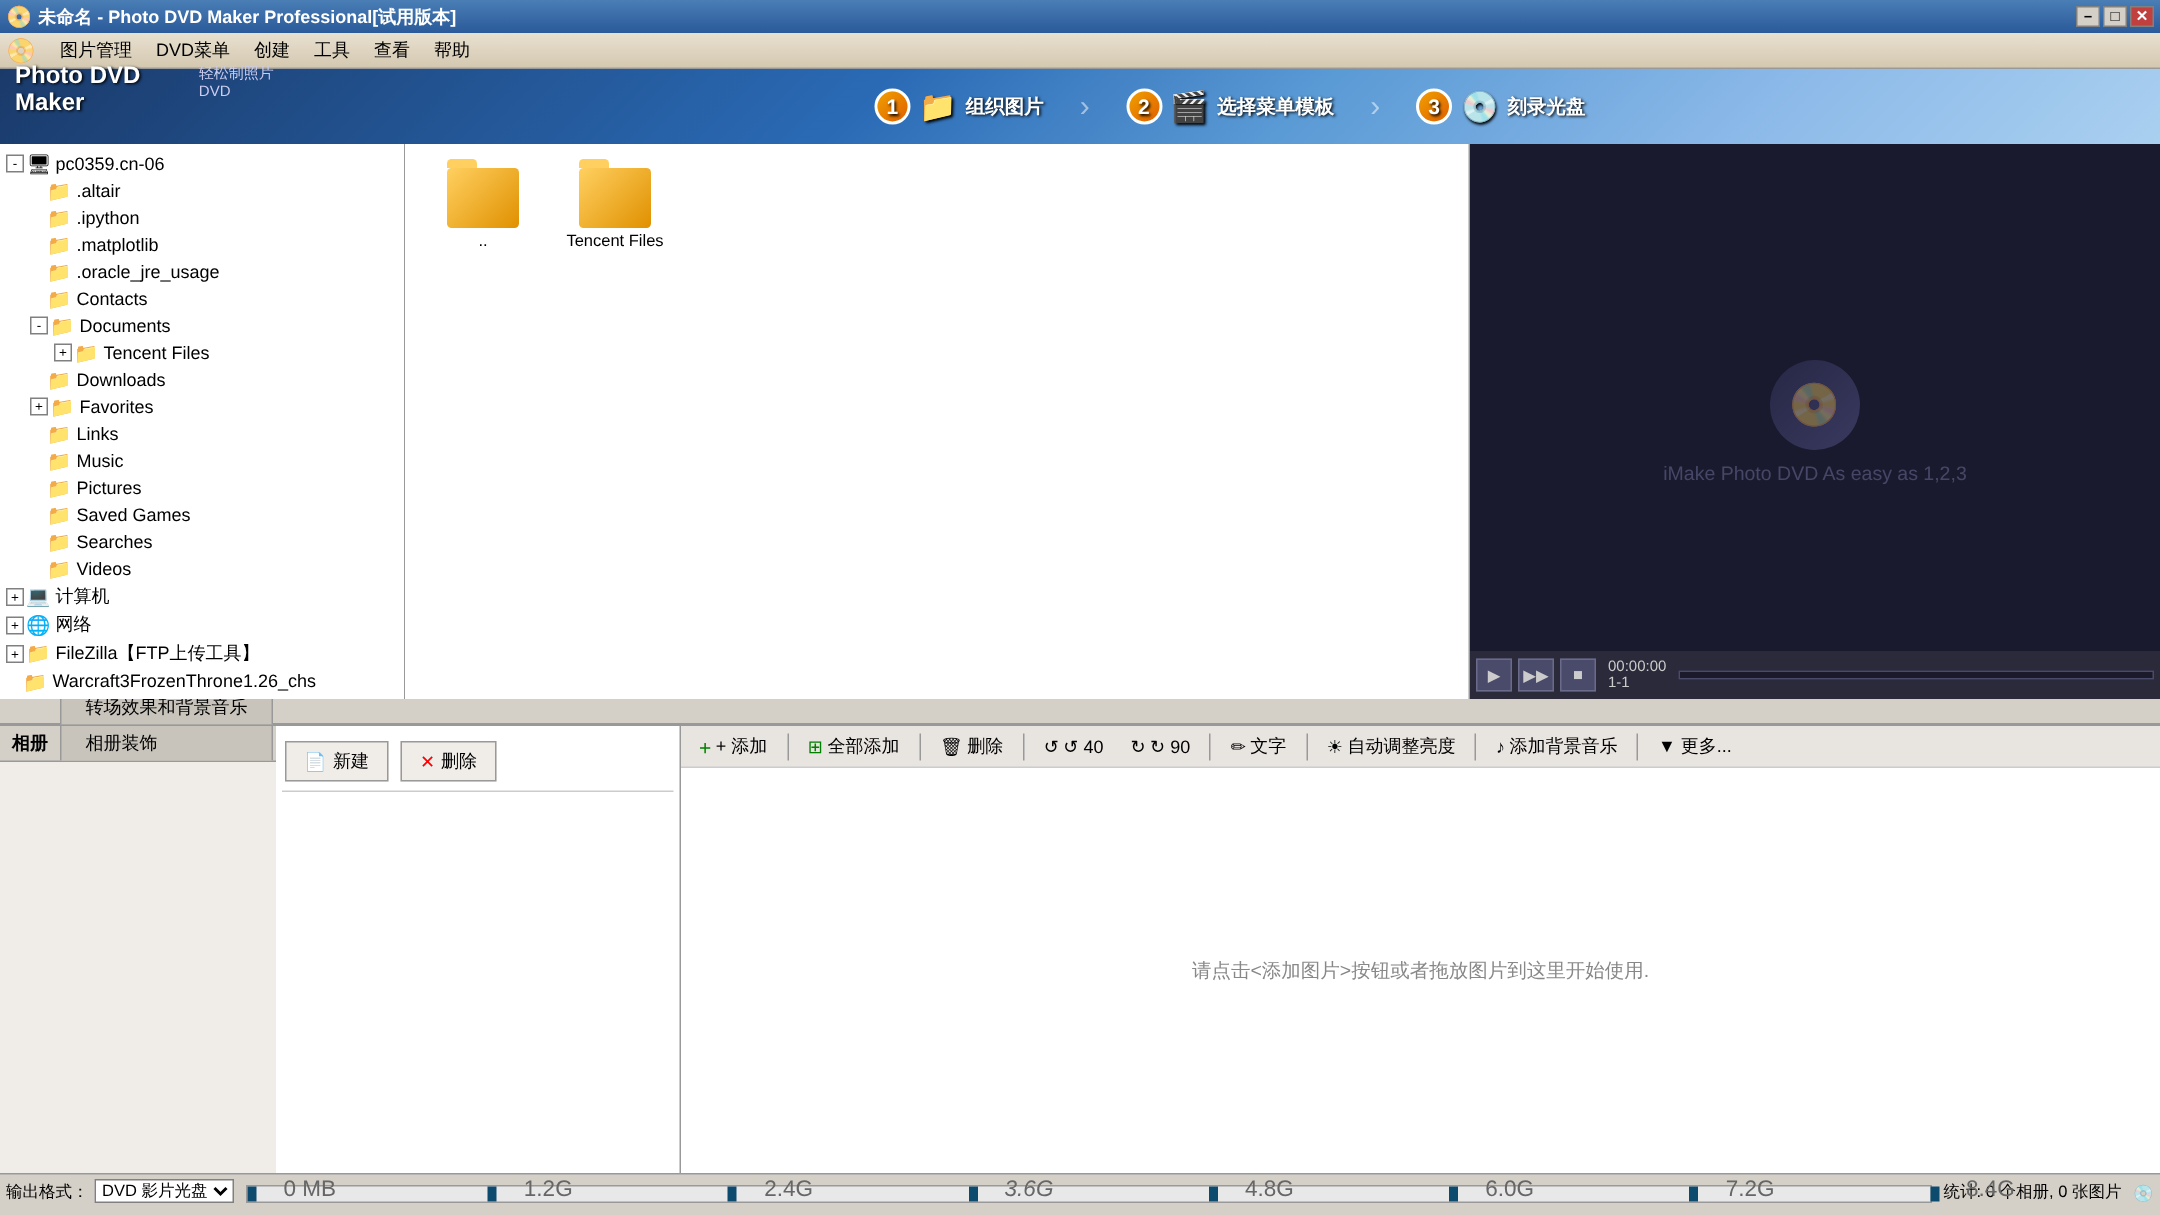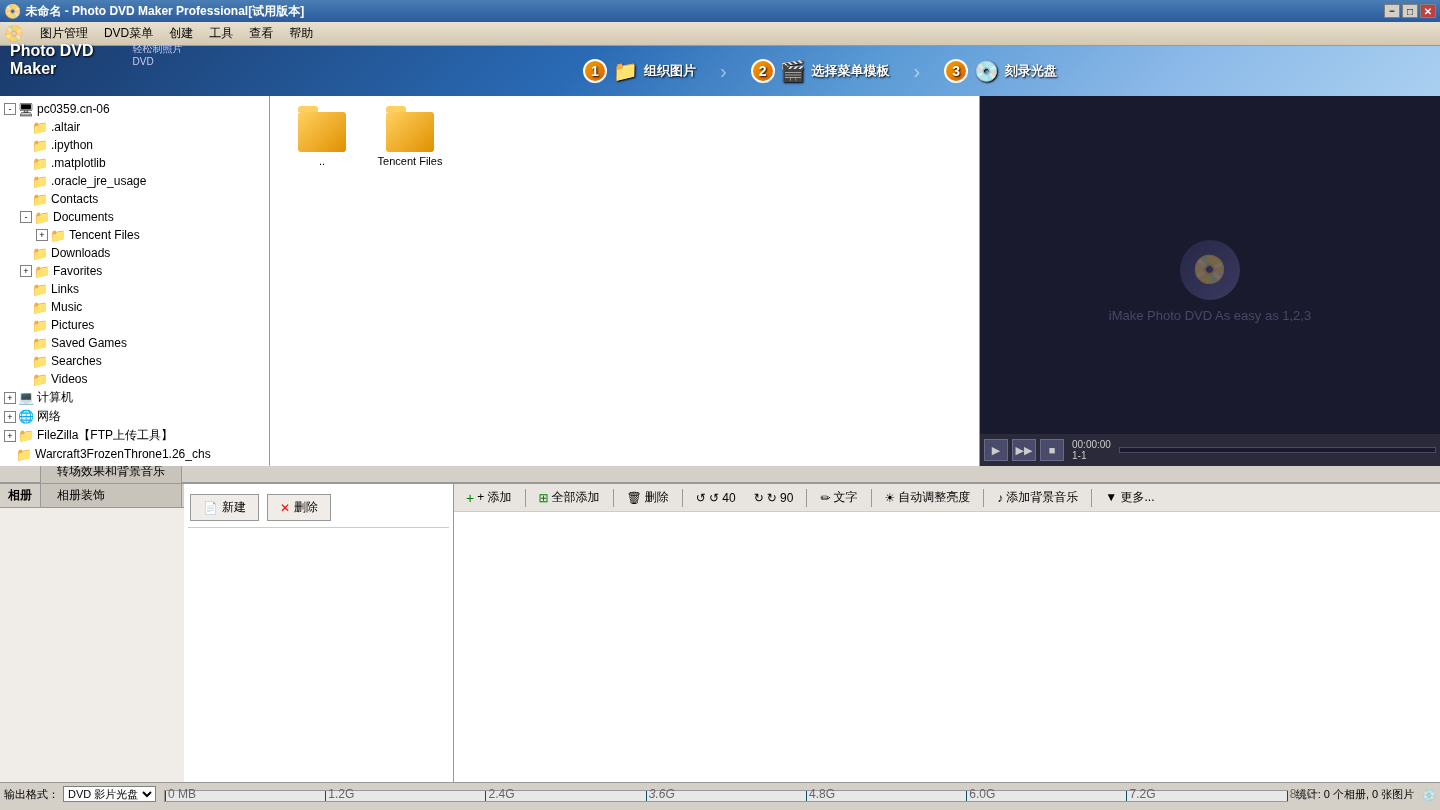--- a/index.html
+++ b/index.html
@@ -340,26 +340,26 @@
       flex: 1;
       height: 12px;
       background: #e8e8e8;
       border: 1px solid #999;
       display: flex;
       position: relative;
     }
     .progress-tick {
       position: absolute;
       top: 0; bottom: 0;
-      border-left: 1px solid #0c4a6e;
+      border-left: 6px solid #0c4a6e;
       display: flex;
       align-items: flex-end;
-      font-size: 12px;
+      font-size: 15px;
       color: #666;
-      padding-left: 2px;
+      padding-left: 18px;
     }
   </style>
 </head>
 <body>
 
 <div id="titlebar">
   <div id="titlebar-left">
     <span style="font-size:14px;">📀</span>
     <span>未命名 - Photo DVD Maker Professional[试用版本]</span>
   </div>
@@ -606,20 +606,23 @@
         </button>
         <span class="separator"></span>
         <button class="photo-tool-btn">
           <span>♪</span>
           <span>添加背景音乐</span>
         </button>
         <span class="separator"></span>
         <button class="photo-tool-btn">
           <span>▼ 更多...</span>
         </button>
+      </div>
+      <div id="photo-drop-area">
+        <span>请点击&lt;添加图片&gt;按钮或者拖放图片到这里开始使用.</span>
       </div>
     </div>
   </div>
 </div>
 
 <div id="statusbar">
   <div id="format-selector">
     <span>输出格式：</span>
     <select id="format-select">
       <option>DVD 影片光盘</option>

